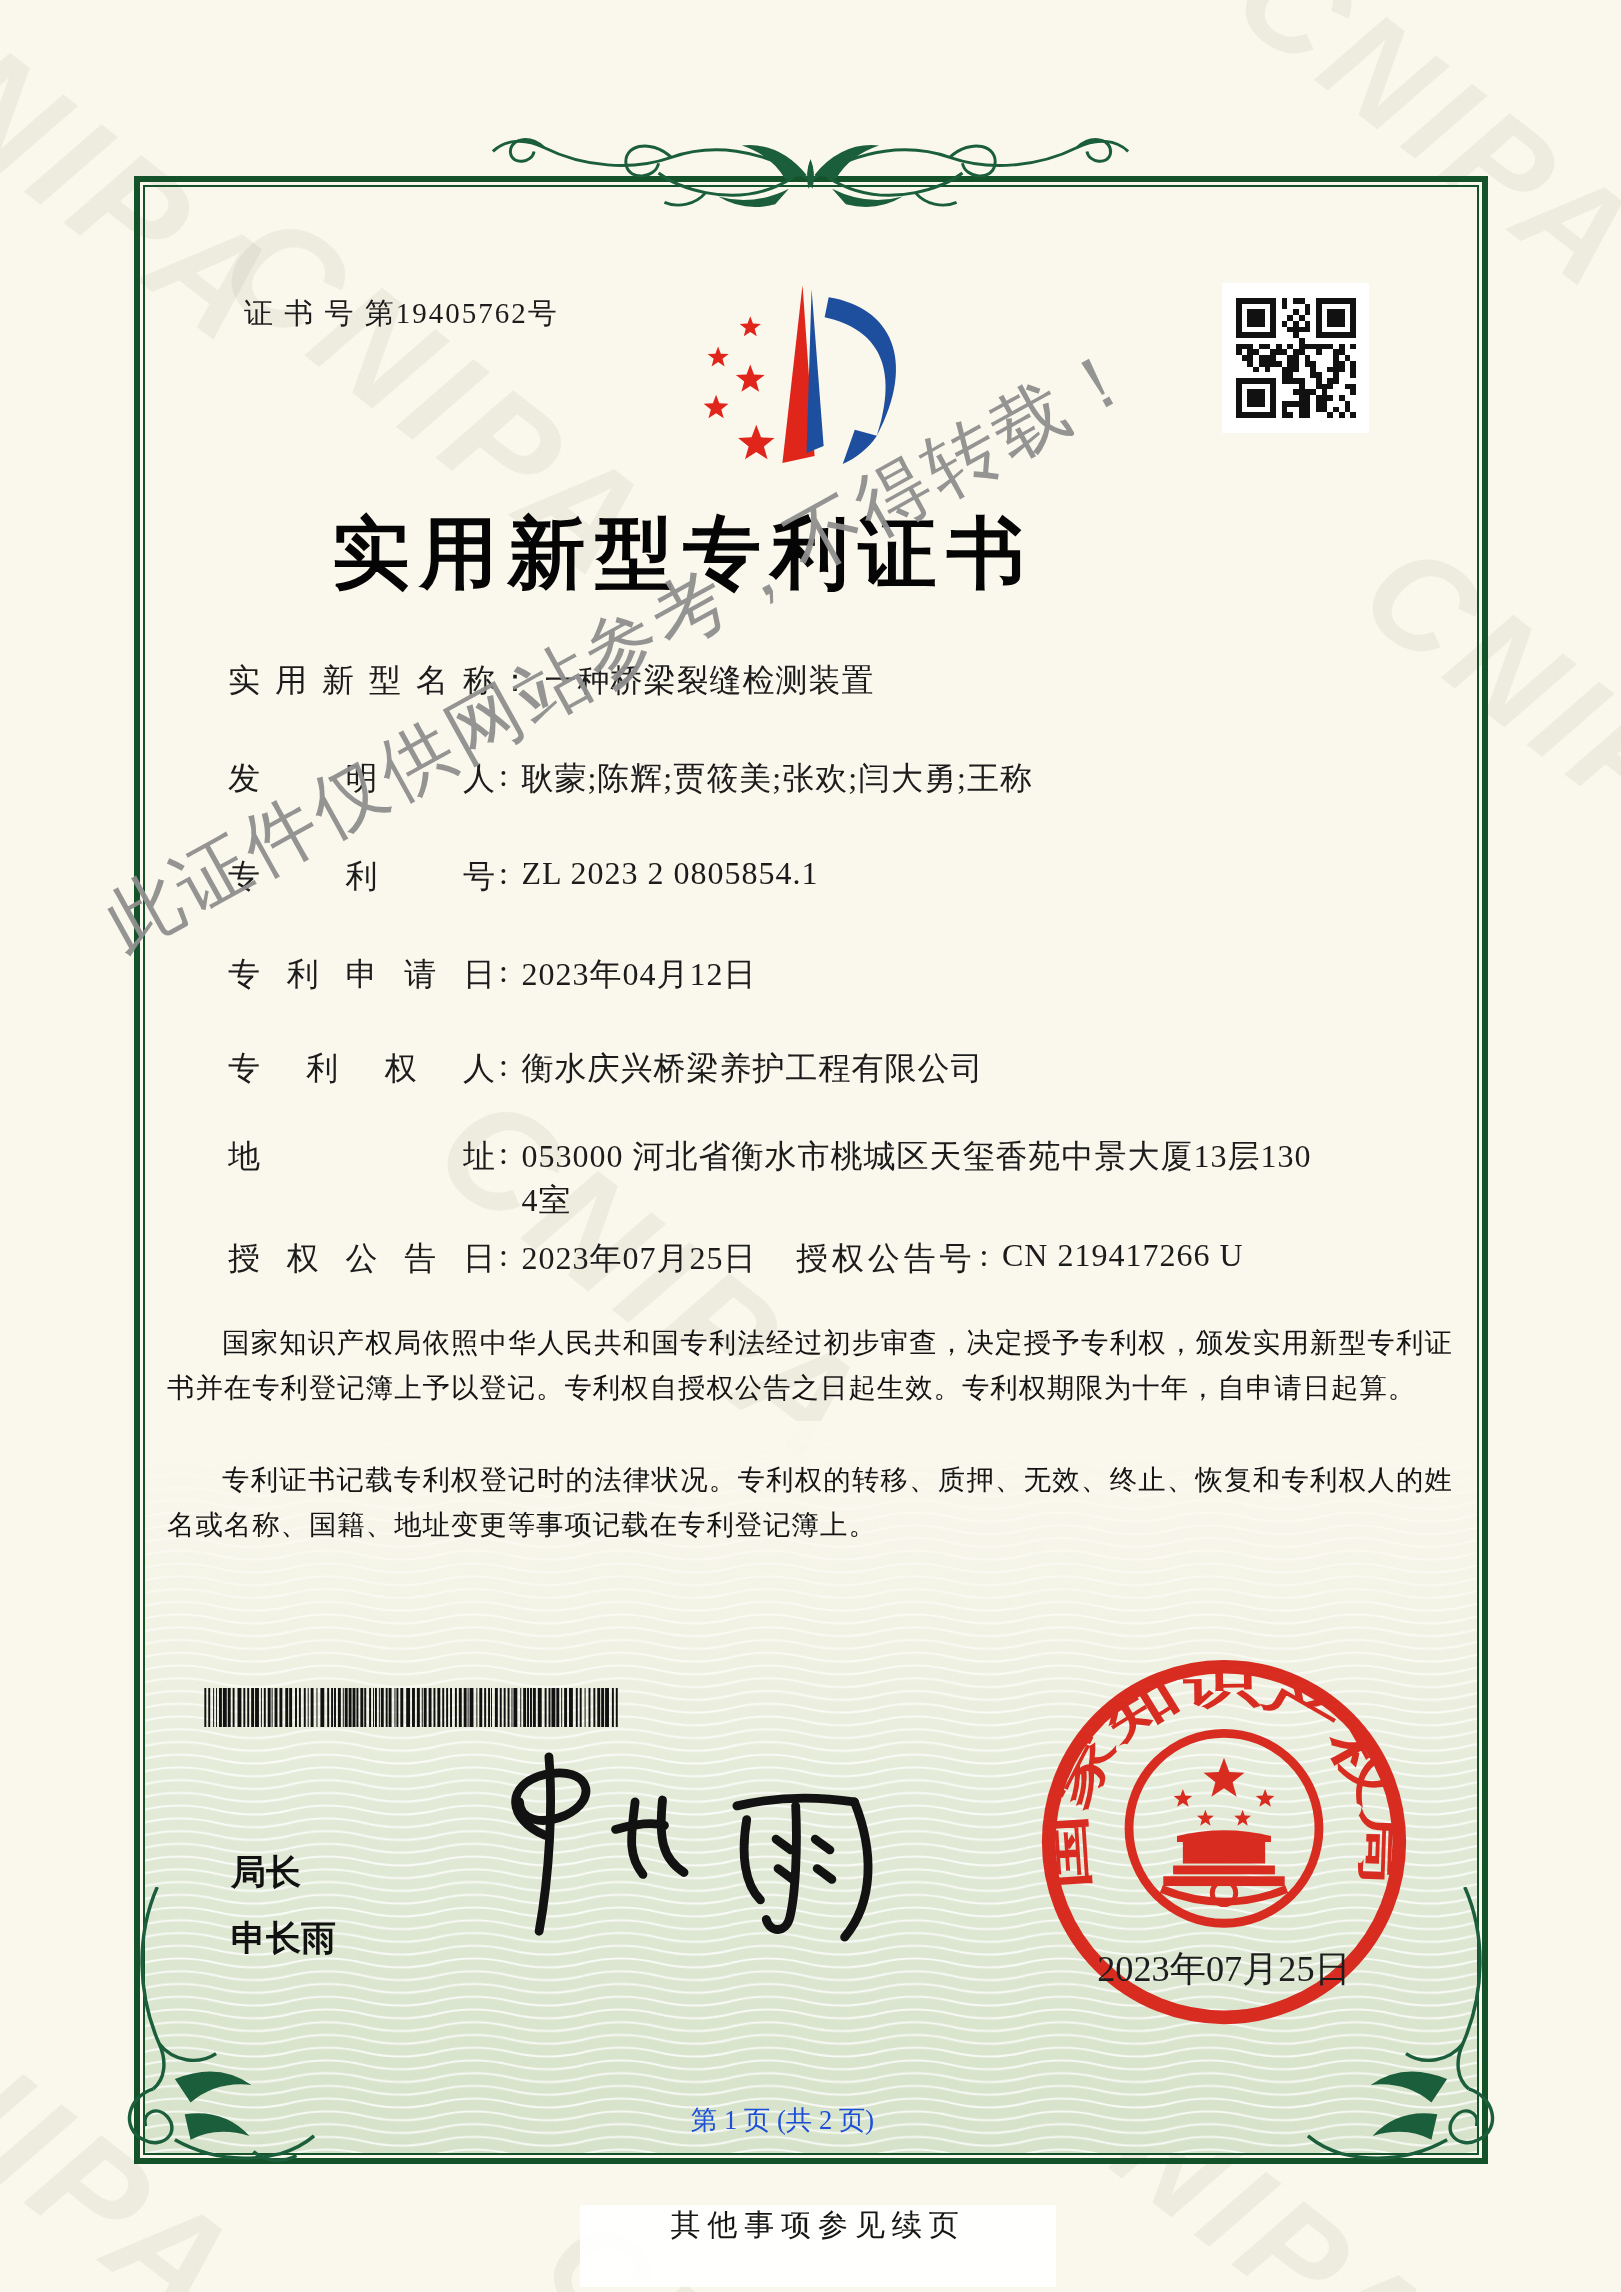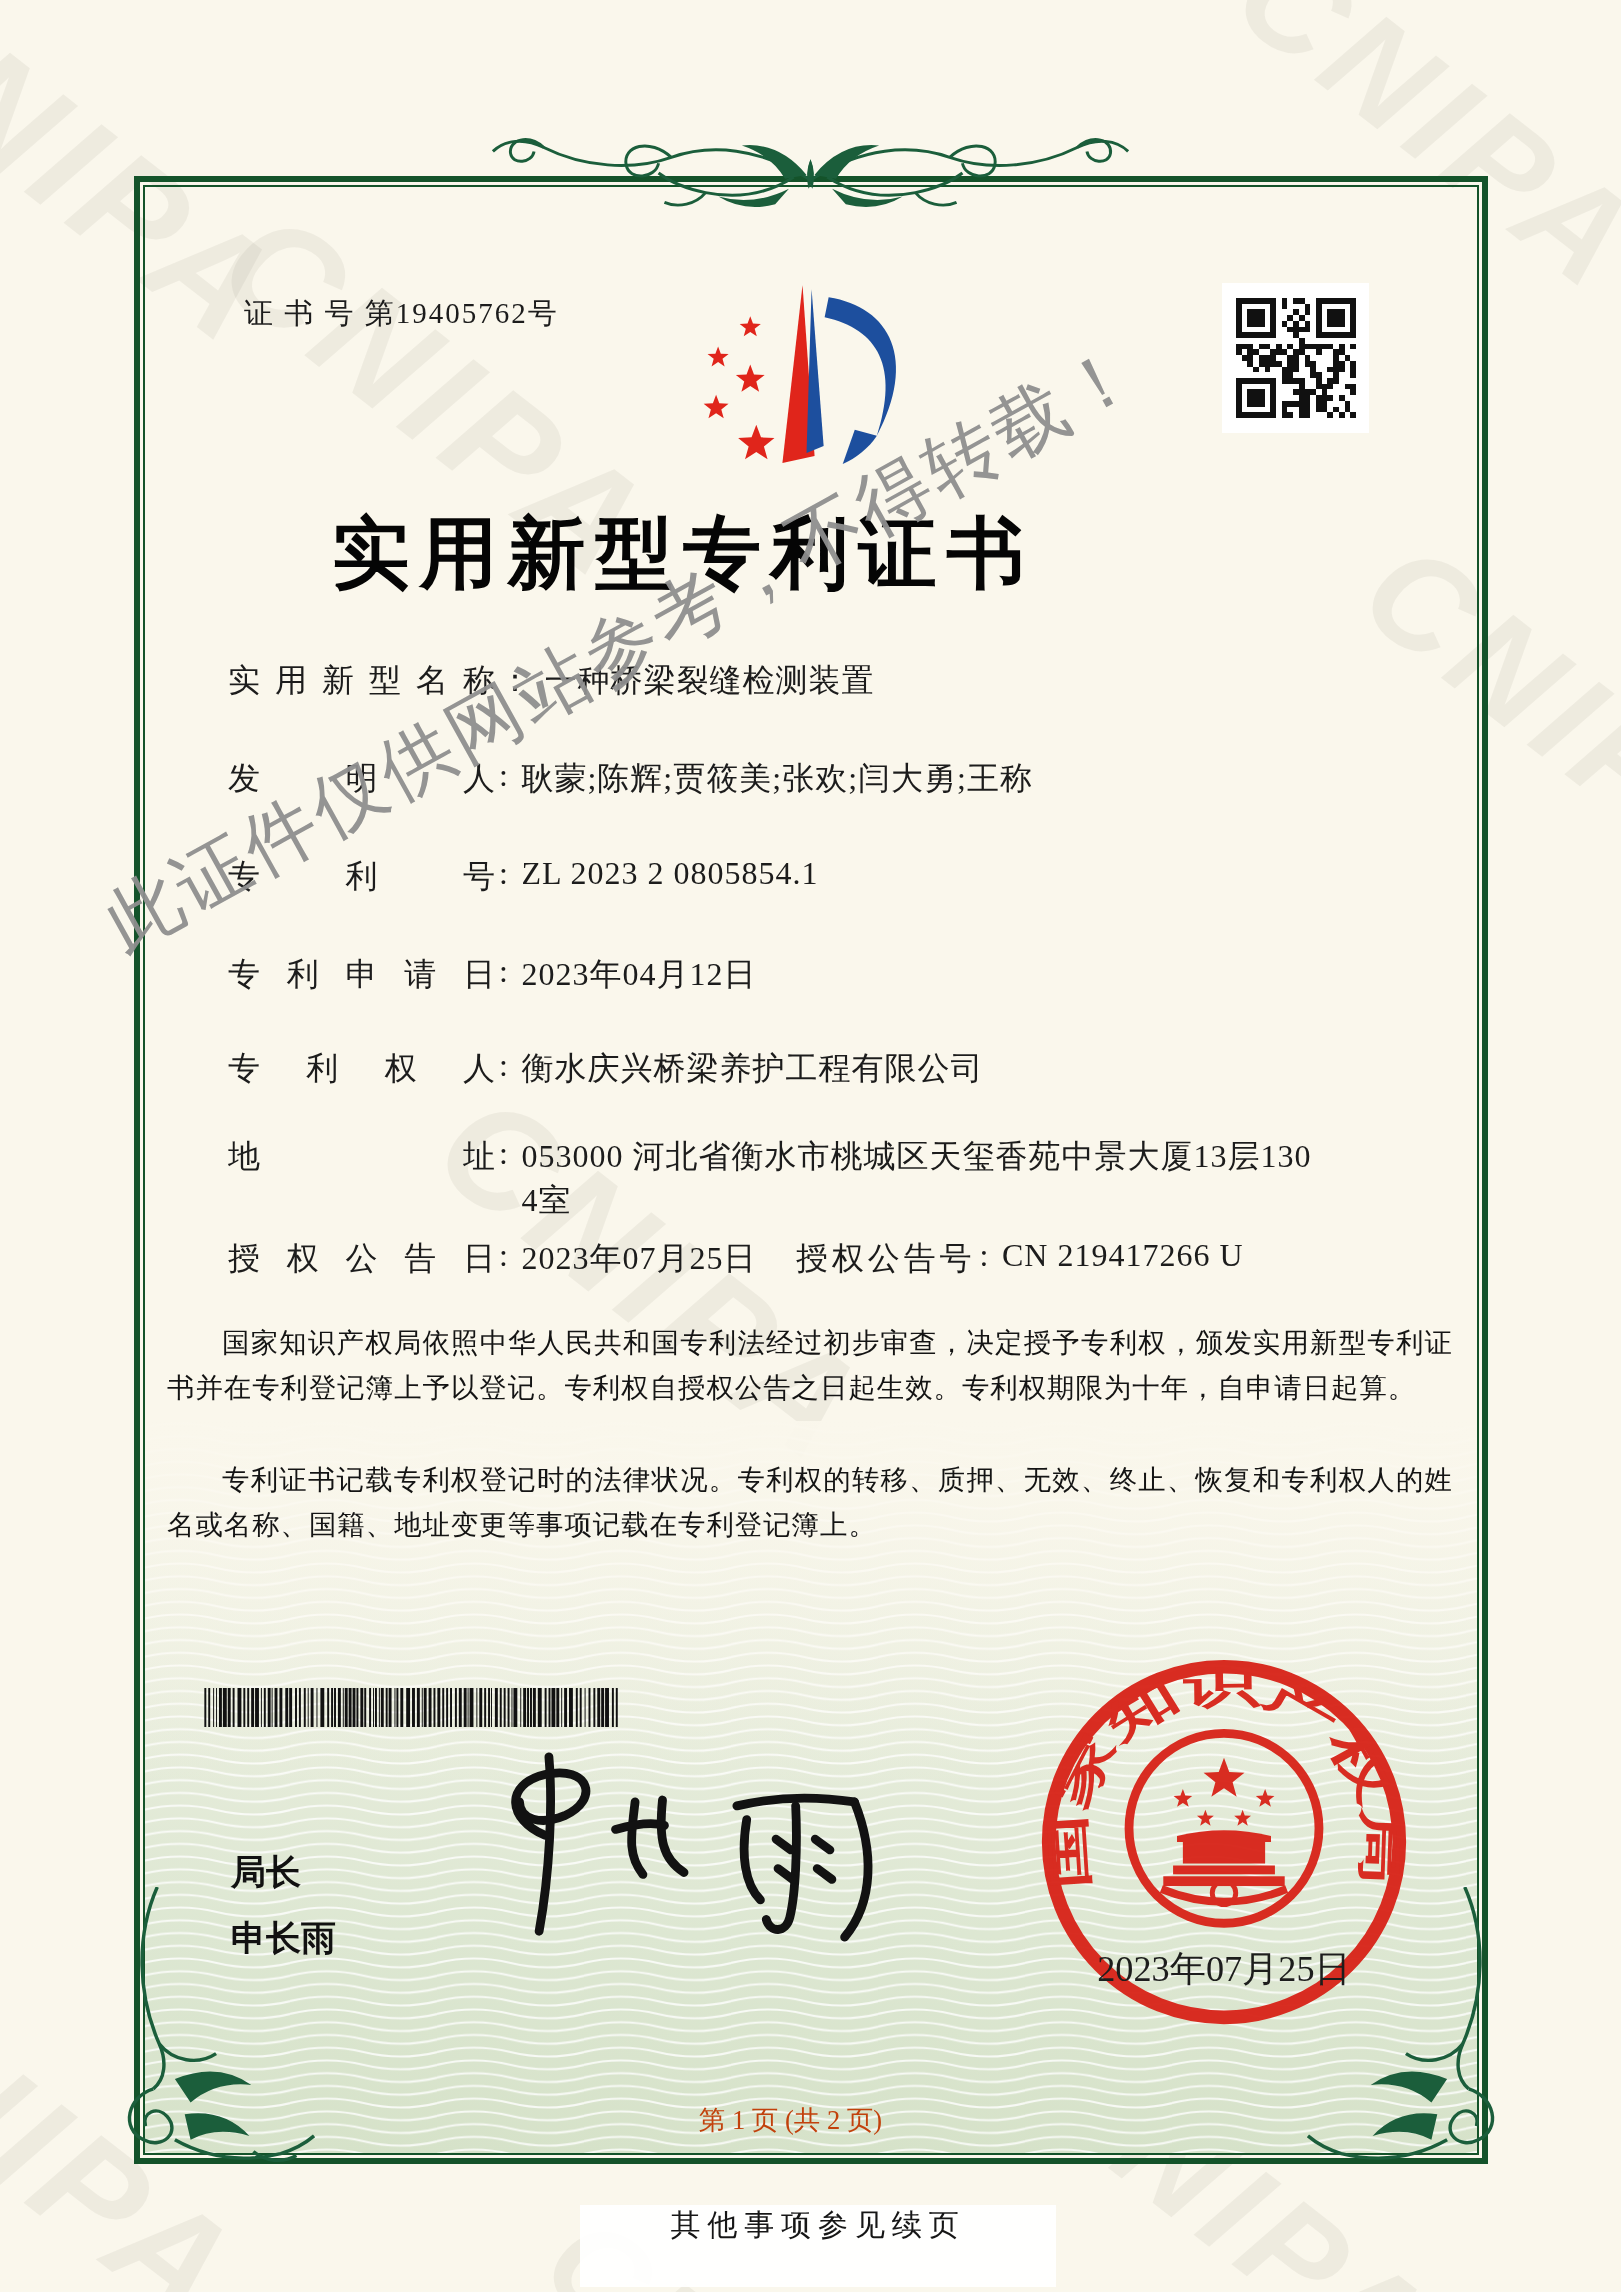--- a/index.html
+++ b/index.html
@@ -39,22 +39,22 @@
 
   .bodypara{position:absolute;left:167px;width:1286px;font-size:27.4px;line-height:45px;
             text-indent:55px;text-align:justify;letter-spacing:1px;z-index:10;color:#141414;}
 
   .barcode{position:absolute;left:203px;top:1688px;z-index:10;}
   .director{position:absolute;left:231px;font-family:"Liberation Sans","DejaVu Sans",sans-serif;
             font-weight:700;font-size:35px;color:#111;z-index:12;}
   .sig{position:absolute;left:451px;top:1745px;z-index:12;}
   .seal{position:absolute;left:1036px;top:1654px;z-index:20;}
 
-  .pagefooter{position:absolute;left:212px;top:2102px;width:1157px;text-align:center;
-              font-size:26.5px;z-index:10;color:#c2410c;}
+  .pagefooter{position:absolute;left:204px;top:2102px;width:1157px;text-align:center;
+              font-size:26.5px;z-index:10;color:#1d4ed8;}
   .contbox{position:absolute;left:580px;top:2205px;width:476px;height:82px;background:rgba(255,255,255,0.92);
            display:flex;justify-content:center;z-index:10;}
   .contbox span{font-size:30px;letter-spacing:6.9px;color:#161616;}
 
   .diagwm{position:absolute;left:88px;top:887px;font-size:74px;color:#8f8f8f;opacity:0.95;
           transform:rotate(-29deg);transform-origin:0 0;white-space:nowrap;
           letter-spacing:3.9px;z-index:40;font-weight:500;}
 
   .orn{position:absolute;z-index:16;pointer-events:none;}
 </style>

